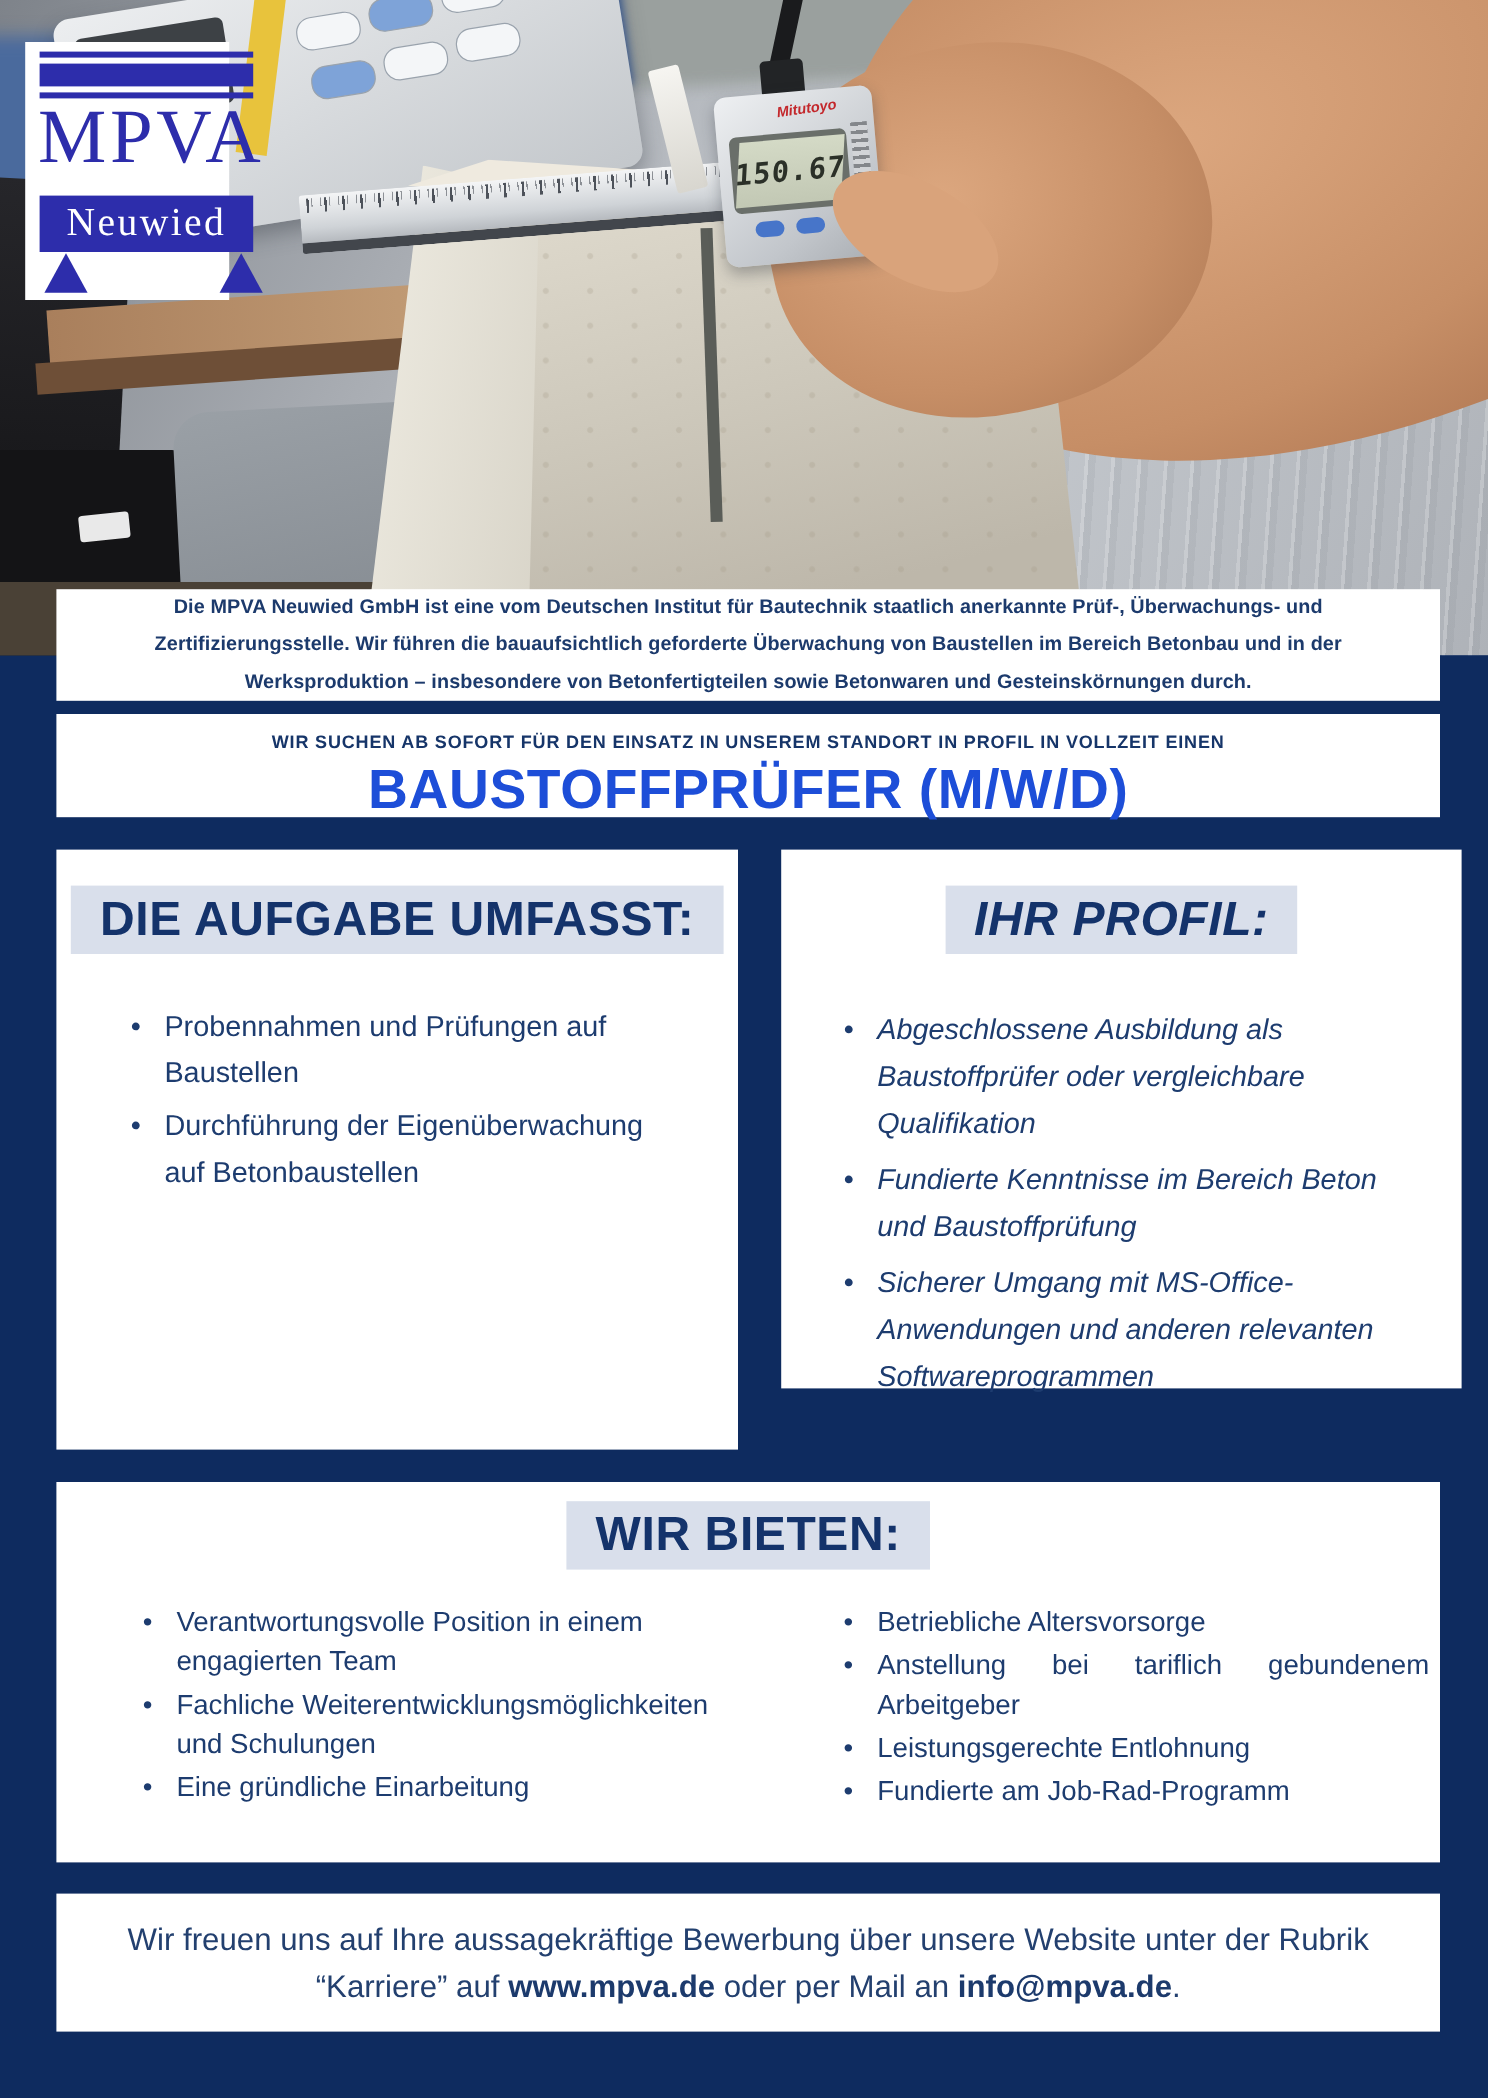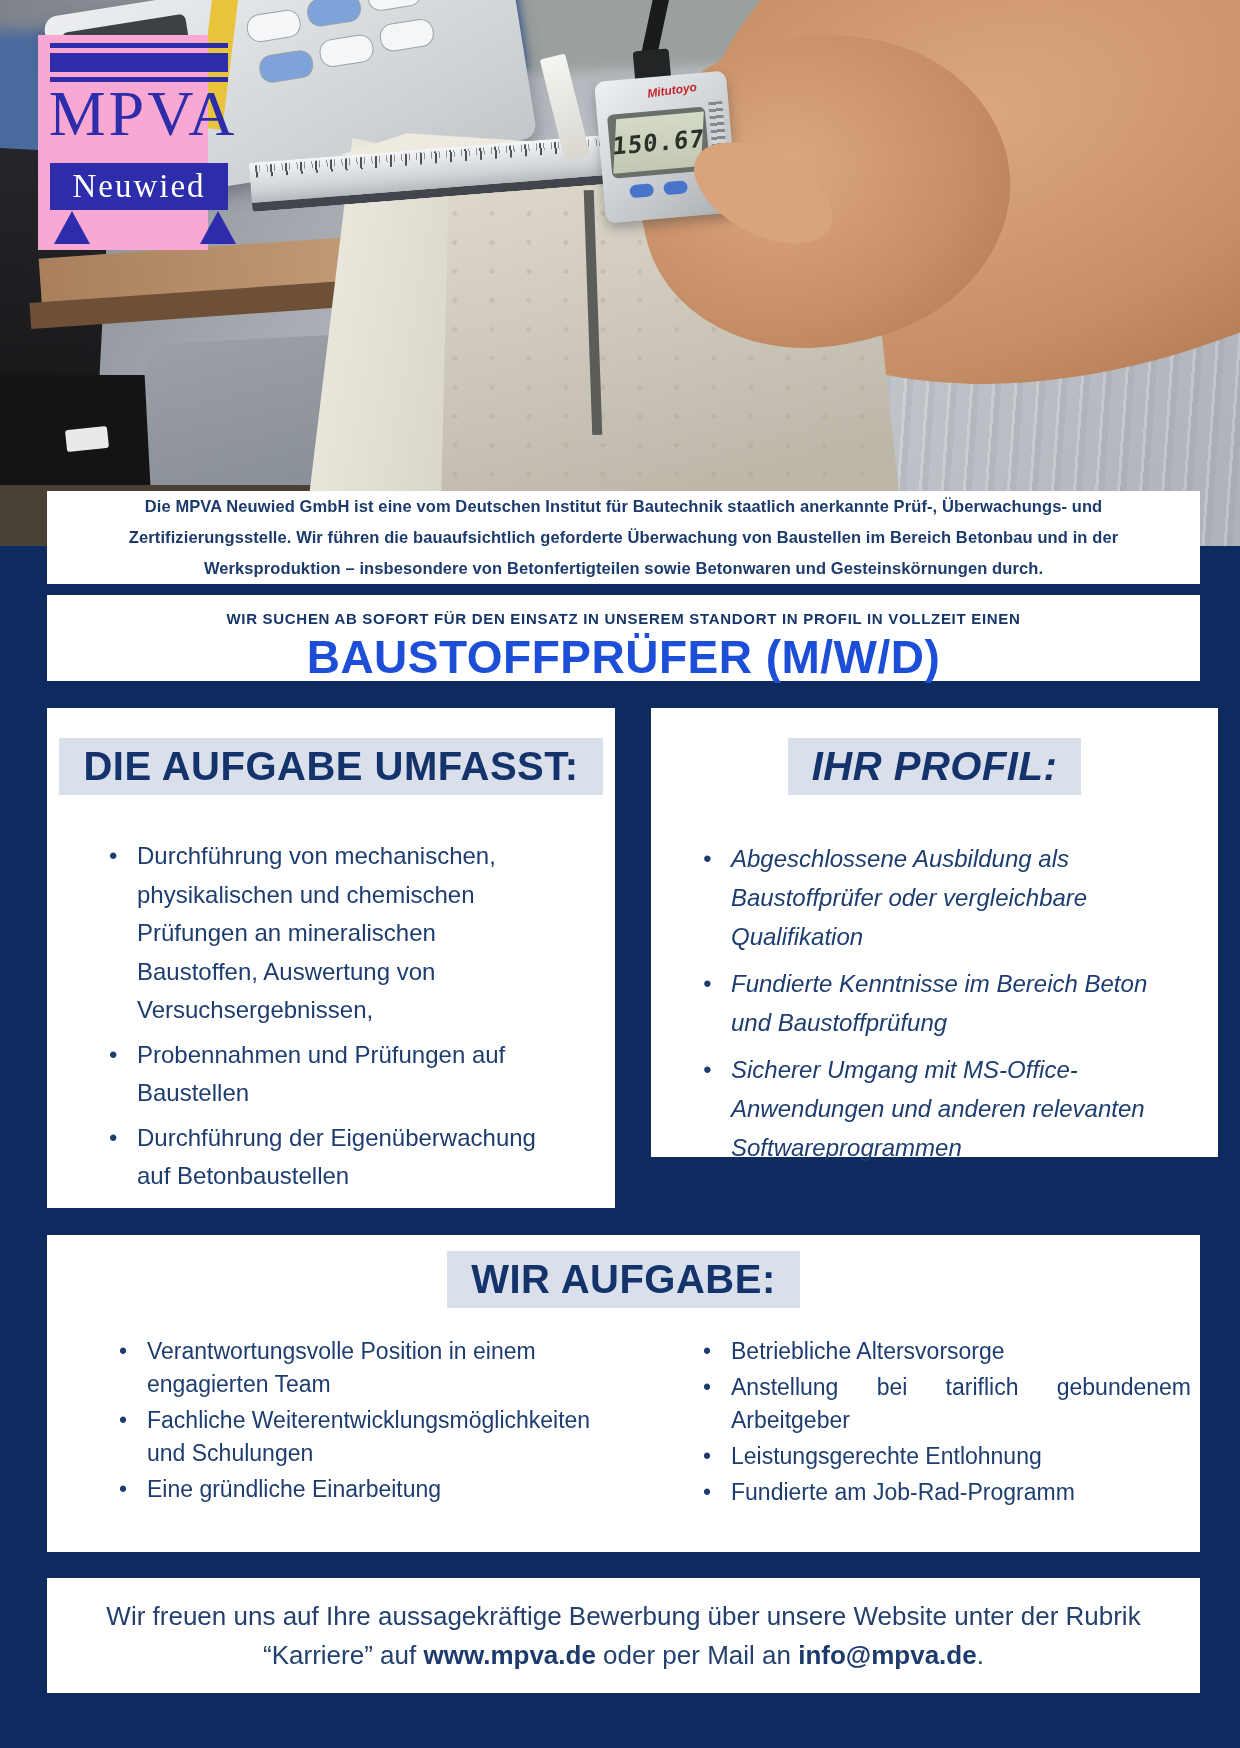--- a/index.html
+++ b/index.html
@@ -67,21 +67,21 @@
     display:flex;align-items:center;justify-content:center;
     font-family:"DejaVu Sans Mono",monospace;font-size:24px;font-weight:bold;color:#2b3028;
     transform:skewX(-8deg);letter-spacing:1px;}
   .ph-brand{left:52px;top:8px;color:#c3272b;font-size:12px;font-weight:bold;transform:rotate(-3deg);font-style:italic;}
   .ph-btn{left:26px;top:106px;width:24px;height:13px;border-radius:7px;background:#4775c9;box-shadow:34px 0 0 #4775c9;}
   .ph-roller{left:112px;top:30px;width:14px;height:86px;
     background:repeating-linear-gradient(180deg,#84878b 0 3px,#d2d4d7 3px 7px);}
   .ph-thumb{left:688px;top:152px;width:150px;height:82px;border-radius:50%;background:#d9a37b;transform:rotate(28deg);}
 
   
-  #logo{position:absolute;left:38px;top:35px;width:170px;height:215px;background:#f9a8d4;}
+  #logo{position:absolute;left:21px;top:35px;width:170px;height:215px;background:#ffffff;}
   #logo .rule{position:absolute;left:12px;width:178px;height:5px;background:#2d2dab;}
   #logo .rule.r1{top:8px;} #logo .rule.r2{top:42px;}
   #logo .bar{position:absolute;left:12px;top:18px;width:178px;height:19px;background:#2d2dab;}
   #logo .acronym{position:absolute;left:0;top:46px;width:210px;text-align:center;
     font-family:"Liberation Serif",serif;font-size:64px;line-height:66px;color:#2d2dab;letter-spacing:3px;}
   #logo .citybar{position:absolute;left:12px;top:128px;width:178px;height:47px;background:#2d2dab;
     display:flex;align-items:center;justify-content:center;}
   #logo .citybar span{font-family:"Liberation Serif",serif;font-size:33px;color:#ffffff;letter-spacing:2px;}
   #logo .tri{position:absolute;top:176px;width:0;height:0;
     border-left:18px solid transparent;border-right:18px solid transparent;border-bottom:33px solid #2d2dab;}
@@ -192,40 +192,39 @@
   <div id="headline-band" class="band">
     <div id="kicker">WIR SUCHEN AB SOFORT FÜR DEN EINSATZ IN UNSEREM STANDORT IN PROFIL IN VOLLZEIT EINEN</div>
     <div id="job-title">BAUSTOFFPRÜFER (M/W/D)</div>
   </div>
 
   <div id="card-tasks" class="card">
     <div class="chip-wrap">
       <span class="chip">DIE AUFGABE UMFASST:</span>
     </div>
     <ul class="bullets" id="tasks-list">
-      <li>Durchführung von mechanischen, physikalischen und chemischen Prüfungen an mineralischen Baustoffen, Auswertung von Versuchsergebnissen,</li>
       <li>Probennahmen und Prüfungen auf Baustellen</li>
       <li>Durchführung der Eigenüberwachung auf Betonbaustellen</li>
     </ul>
   </div>
 
   <div id="card-profile" class="card">
     <div class="chip-wrap">
       <span class="chip">IHR PROFIL:</span>
     </div>
     <ul class="bullets" id="profile-list">
       <li>Abgeschlossene Ausbildung als Baustoffprüfer oder vergleichbare Qualifikation</li>
       <li>Fundierte Kenntnisse im Bereich Beton und Baustoffprüfung</li>
       <li>Sicherer Umgang mit MS-Office-Anwendungen und anderen relevanten Softwareprogrammen</li>
     </ul>
   </div>
 
   <div id="card-benefits" class="card">
     <div class="chip-wrap">
-      <span class="chip">WIR AUFGABE:</span>
+      <span class="chip">WIR BIETEN:</span>
     </div>
     <ul class="bullets benefit-col" id="benefits-left">
       <li>Verantwortungsvolle Position in einem engagierten Team</li>
       <li>Fachliche Weiterentwicklungsmöglichkeiten und Schulungen</li>
       <li>Eine gründliche Einarbeitung</li>
     </ul>
     <ul class="bullets benefit-col" id="benefits-right">
       <li>Betriebliche Altersvorsorge</li>
       <li class="justify">Anstellung bei tariflich gebundenem Arbeitgeber</li>
       <li>Leistungsgerechte Entlohnung</li>

